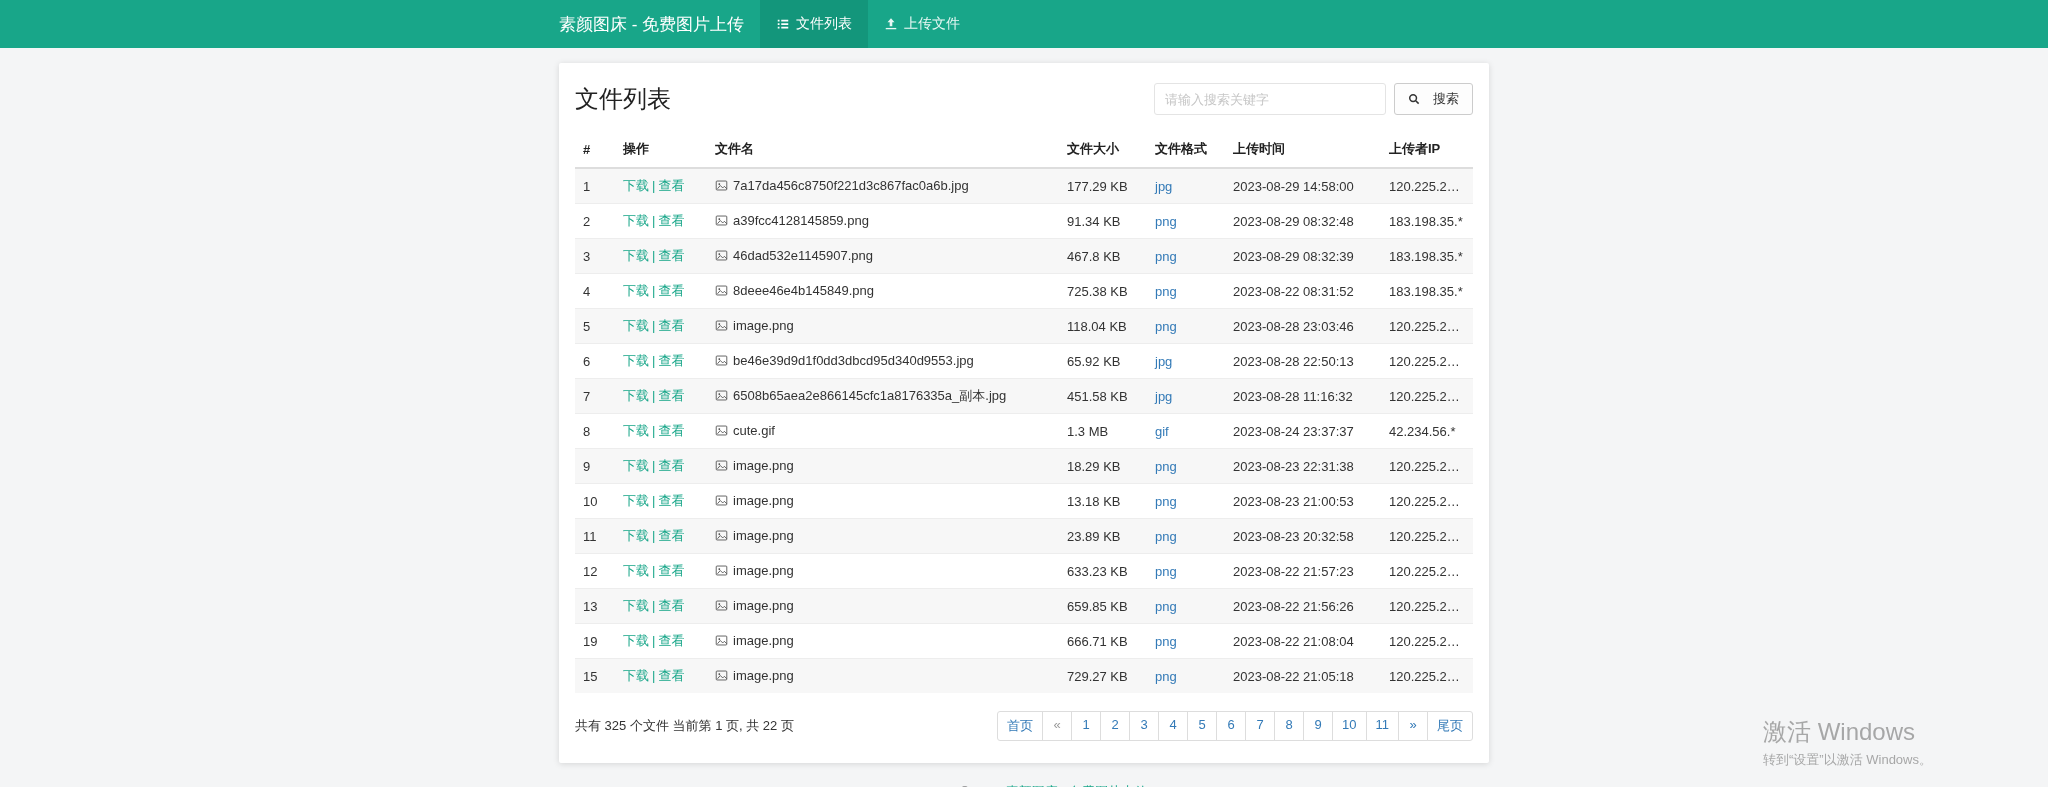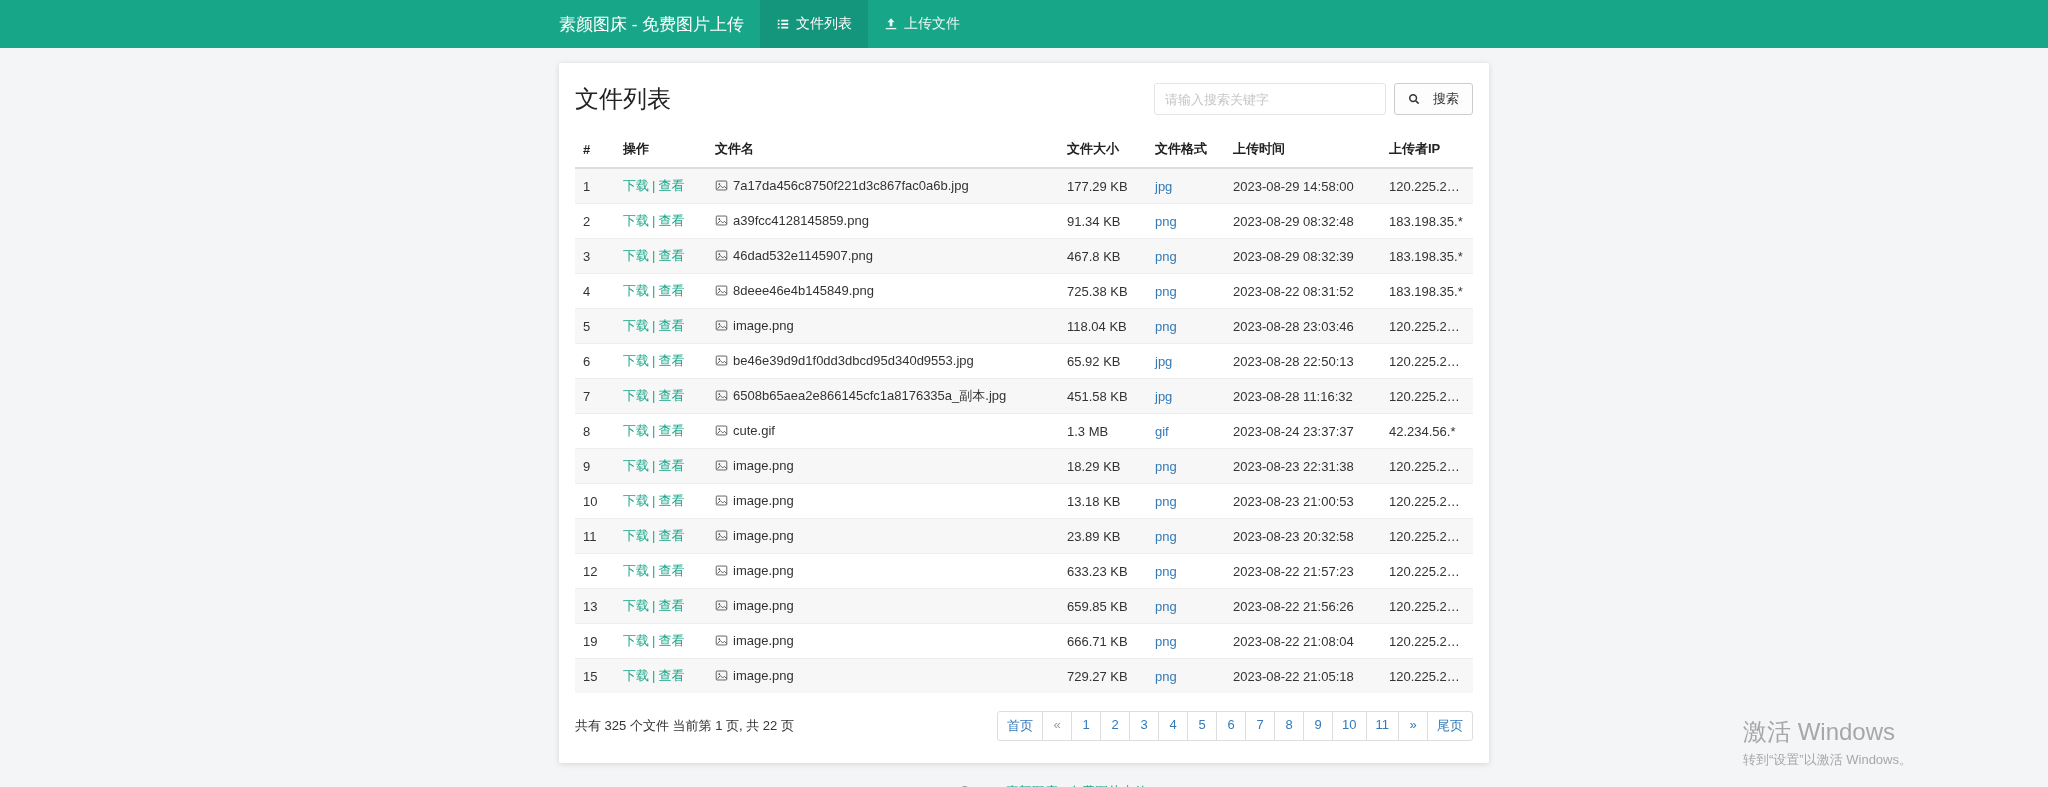--- a/index.html
+++ b/index.html
@@ -50,21 +50,21 @@
   .summary { font-size:13px; color:#333; }
   .pagination { display:flex;padding-left:8px; }
   .page-btn { min-width:30px; padding:5px 9px; border:1px solid #ddd; background:#fff; color:#337ab7; font-size:13px; text-align:center; margin-left:-1px; cursor:pointer; text-decoration:none; }
   .page-btn:first-child { border-radius:3px 0 0 3px; margin-left:0; }
   .page-btn:last-child { border-radius:0 3px 3px 0;text-align:center; }
   .page-btn.disabled { color:#9a9a9a; cursor:default; }
   
   .site-footer { text-align:center; margin-top:20px; font-size:13px; color:#555; }
   .site-footer a { color:#18a689; text-decoration:none; cursor:pointer; }
   
-  .watermark { position:absolute; right:136px; bottom:18px; color:rgba(140,140,140,0.75); pointer-events:none; }
+  .watermark { position:absolute; right:116px; bottom:18px; color:rgba(140,140,140,0.75); pointer-events:none; }
   .watermark .wm1 { font-size:24px; font-weight:400; }
   .watermark .wm2 { font-size:13px; margin-top:3px; }
 </style>
 </head>
 <body>
 
 <div class="navbar">
   <div class="navbar-inner">
     <a class="brand">素颜图床 - 免费图片上传</a>
 

